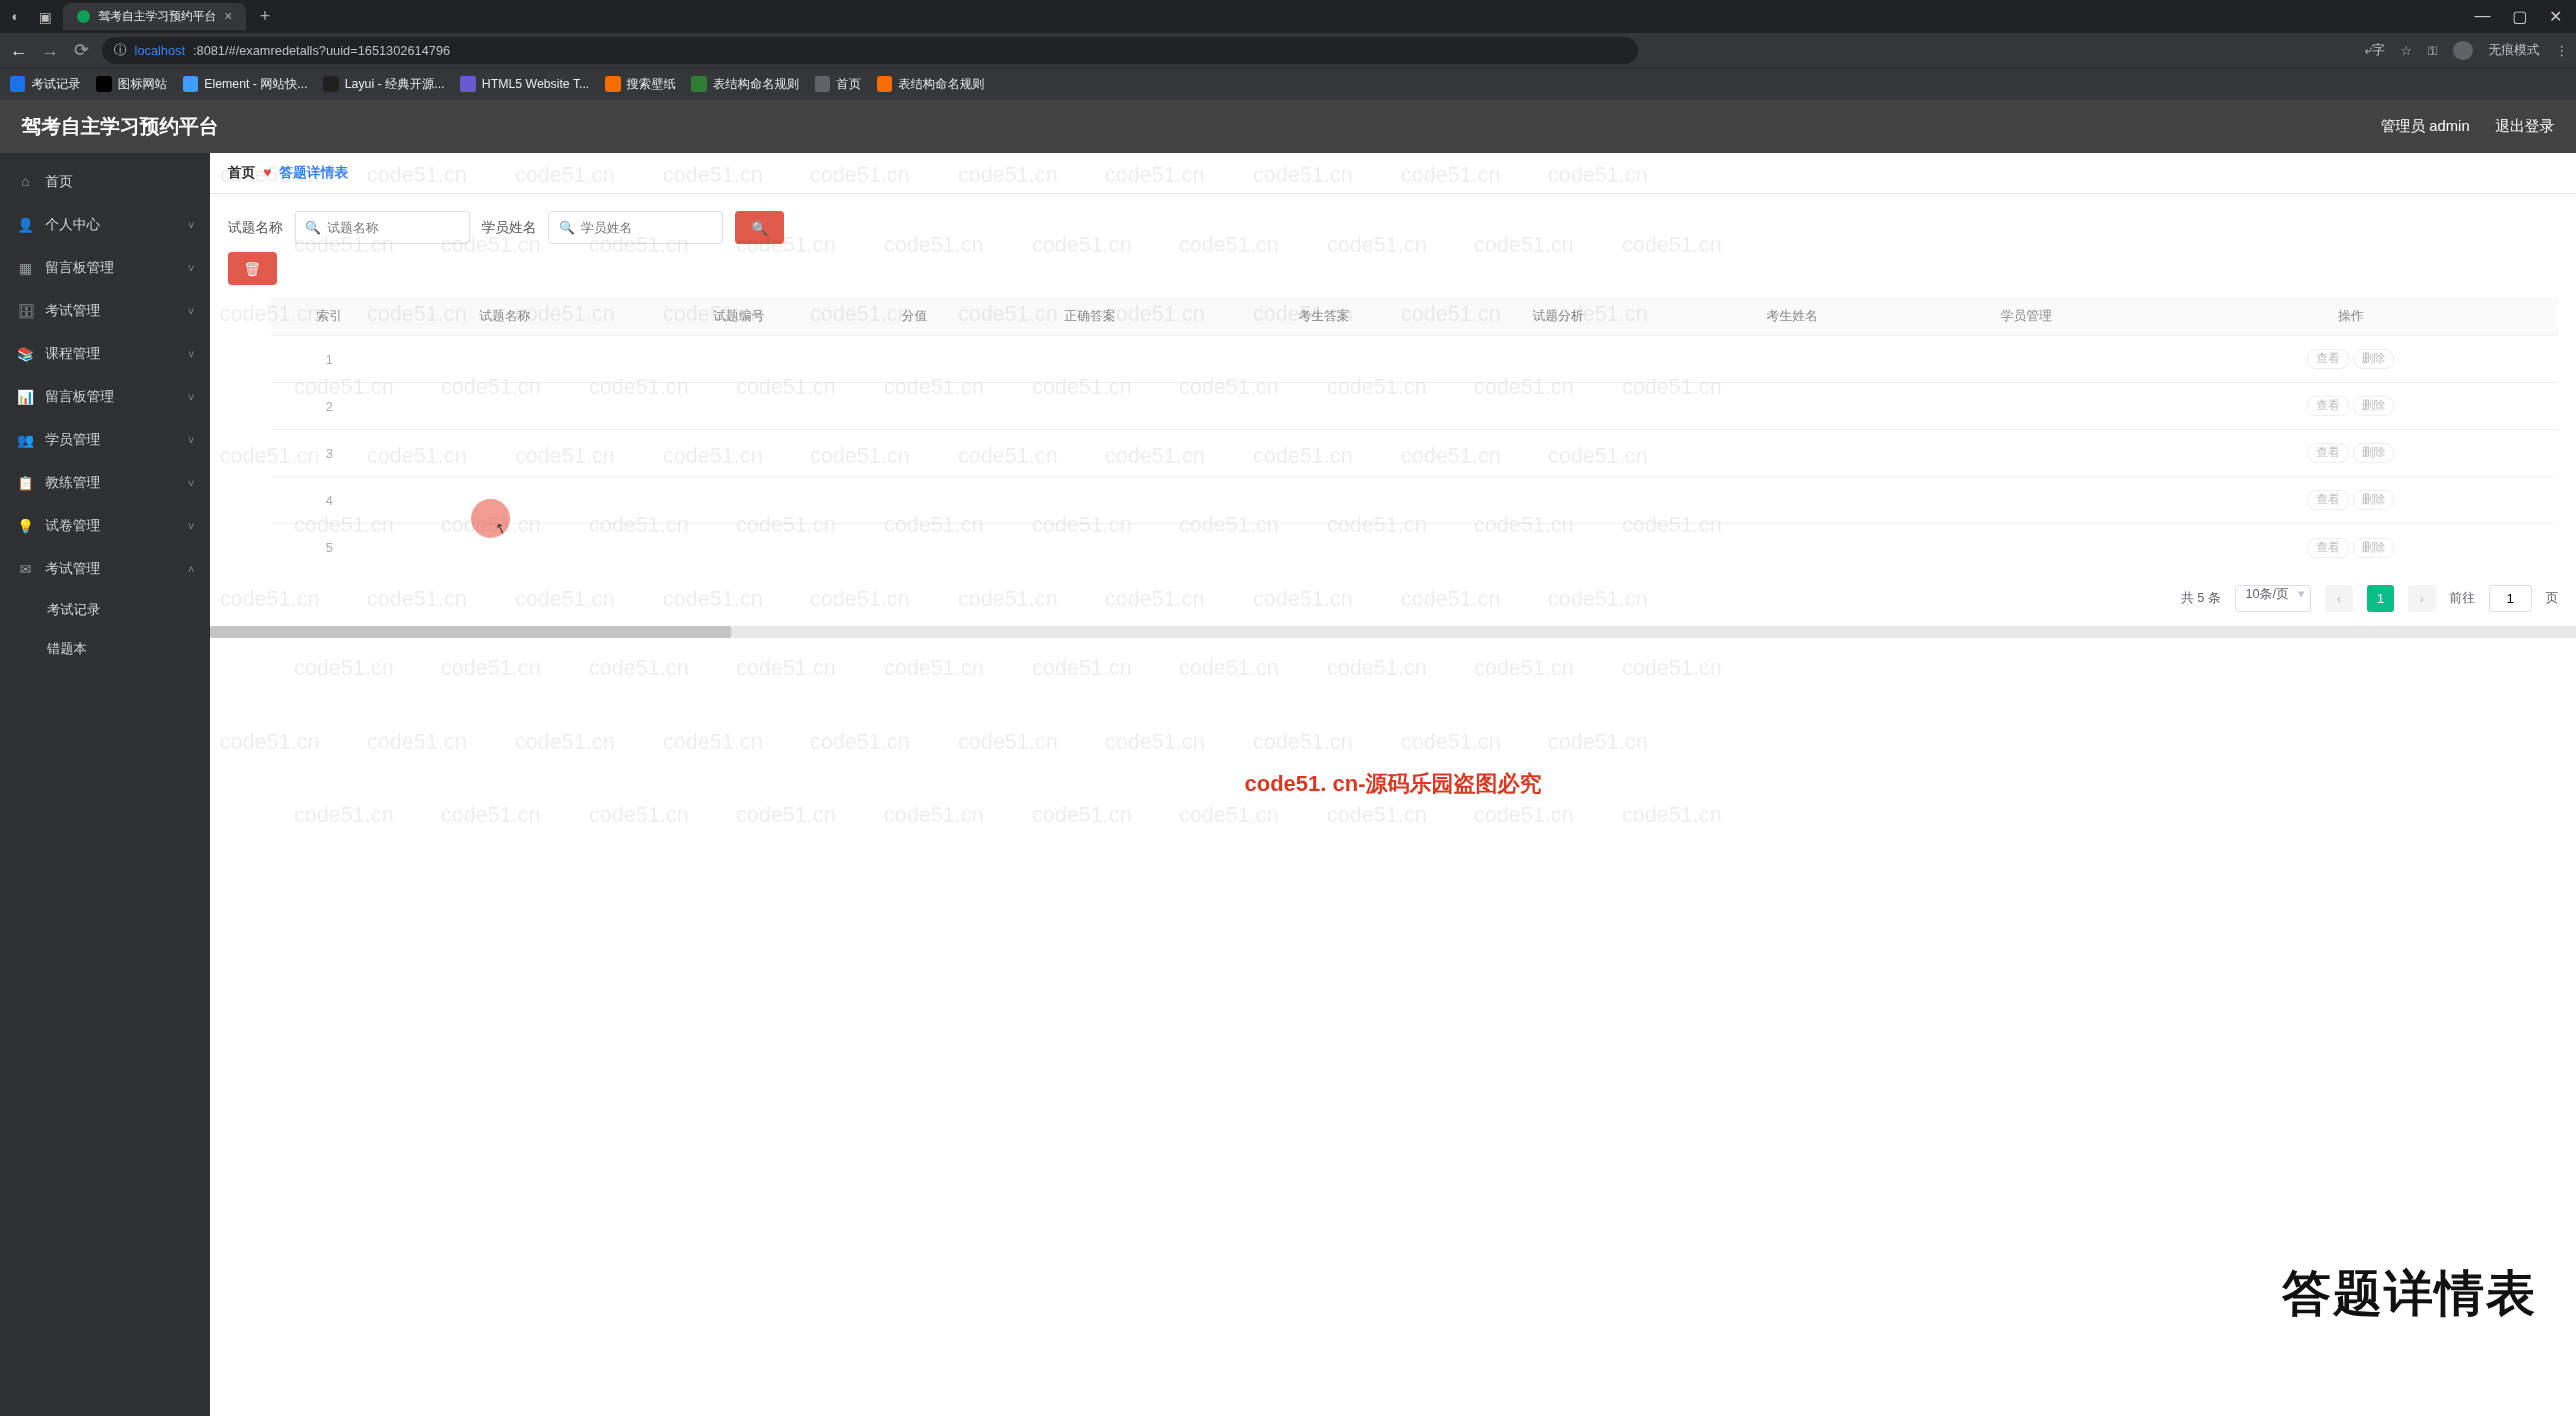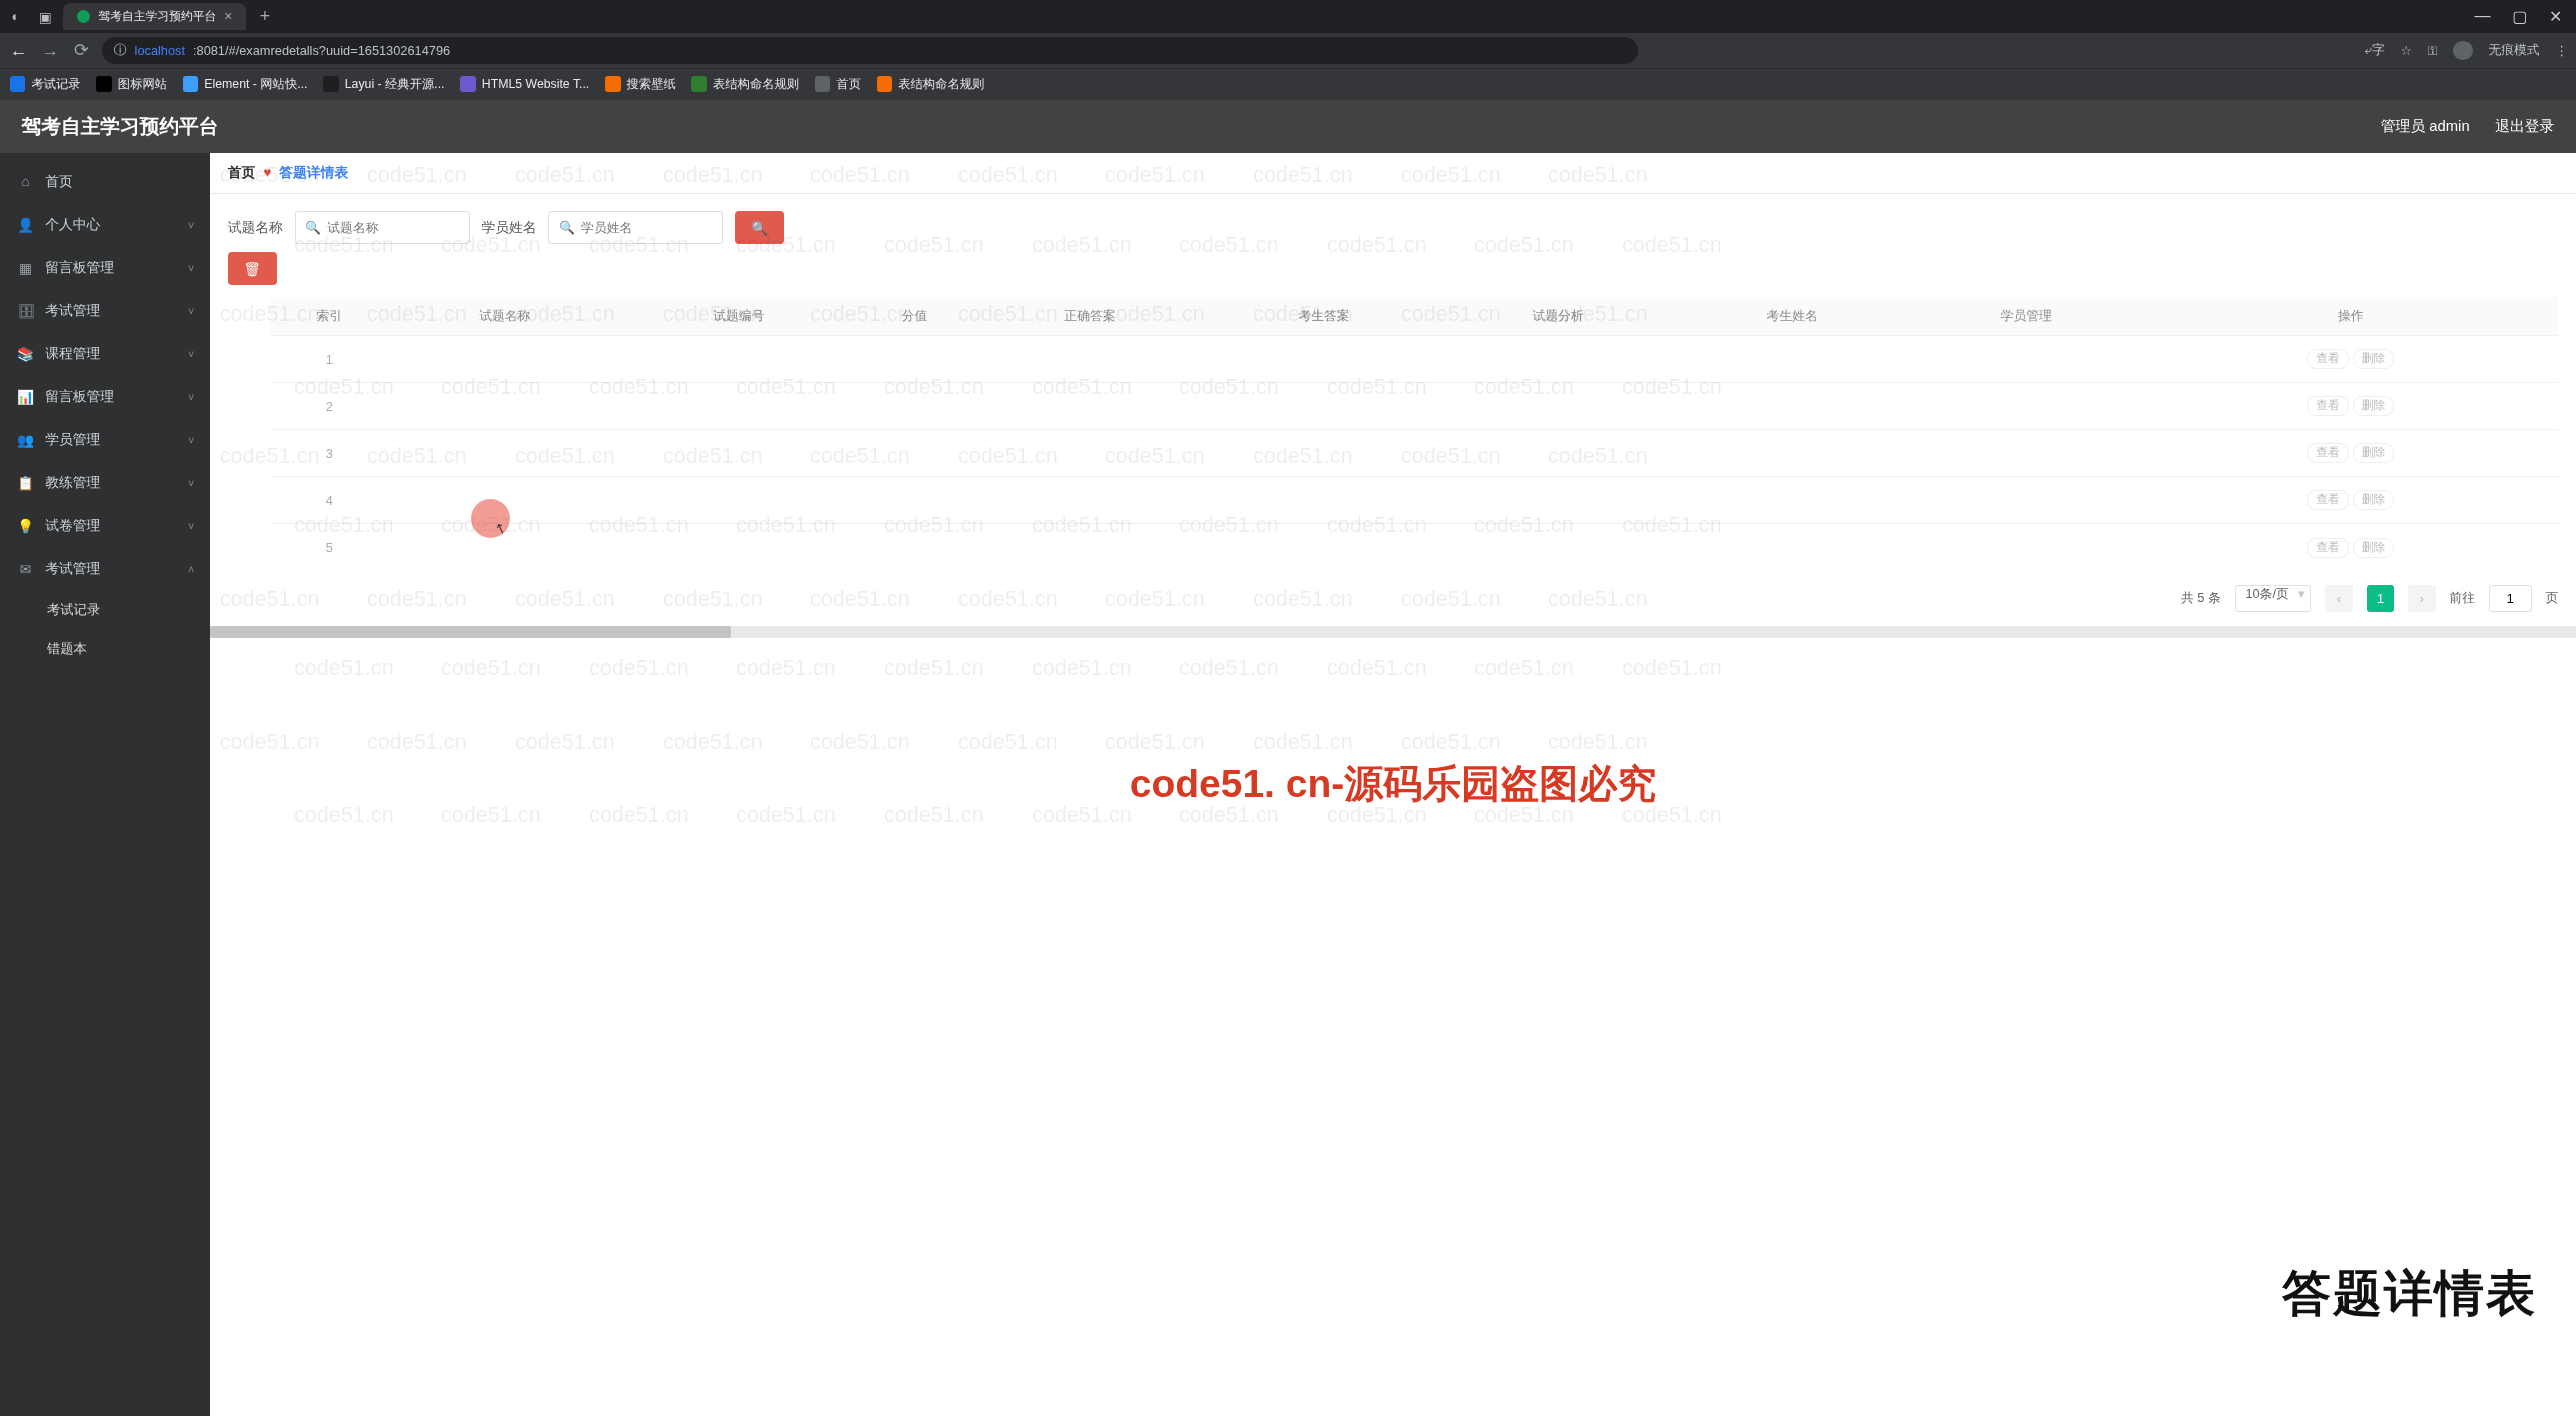--- a/index.html
+++ b/index.html
@@ -72,21 +72,21 @@
     .pager { display:flex; align-items:center; gap:13.8px; padding:13.8px 17.7px; font-size:12.8px; color:#606266;justify-content:flex-end;}
     .pager .sel { height:27.6px; border:1px solid #dcdfe6; border-radius:3px; padding:0 21.6px 0 9.8px; background:#fff; position:relative;}
     .pager .sel:after { content:"▾"; position:absolute; right:5.9px; color:#c0c4cc;}
     .pg-btn { width:27.6px; height:27.6px; border:none; background:#f4f4f5; color:#bbb; border-radius:3px;}
     .pg-btn.active { background:#0bbd87; color:#fff;}
     .pager .jump { width:43px; height:27.6px; border:1px solid #dcdfe6; border-radius:3px; text-align:center;}
 
     
     .wm { position:absolute; inset:0; pointer-events:none; z-index:1;}
     .wm span { position:absolute; color:rgba(0,0,0,.07); font-size:21.6px; white-space:nowrap;}
-    .wm-main { position:absolute; left:50%; top:50%; transform:translate(-50%,-50%); color:#d73a22; font-size:39px; font-weight:600; z-index:2;}
+    .wm-main { position:absolute; left:50%; top:50%; transform:translate(-50%,-50%); color:#d73a22; font-size:22px; font-weight:600; z-index:2;}
     .wm-brand { position:absolute; right:39px; bottom:89px; font-size:49px; font-weight:800; color:#111; z-index:2; letter-spacing:2px;}
 
     
     .click-dot { position:absolute; width:39px; height:39px; border-radius:50%; background:rgba(231,76,60,.55); left:261px; top:346px; z-index:3;}
     .click-dot:after { content:"↖"; color:#333; font-size:13.8px; position:absolute; right:3.9px; bottom:2px; transform:rotate(20deg);}
 
     .hscroll { height:11.8px; background:#e9e9e9; margin:0 0 3.9px 0; position:relative;}
     .hscroll .thumb { position:absolute; left:0; top:0; height:100%; width:22%; background:#c4c4c4; border-radius:2px;}
   </style>
 </head>

